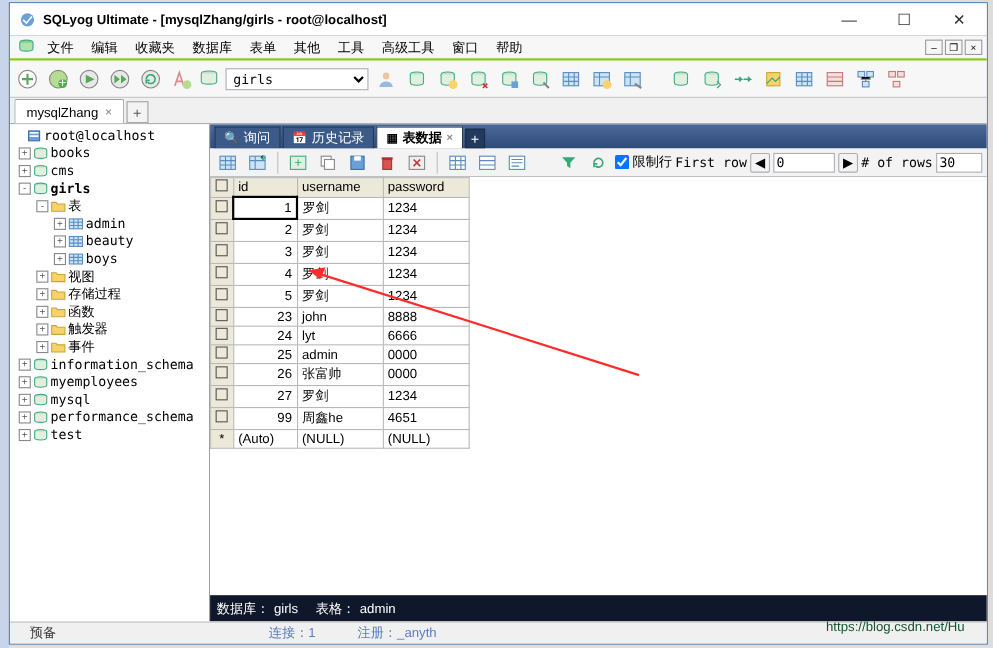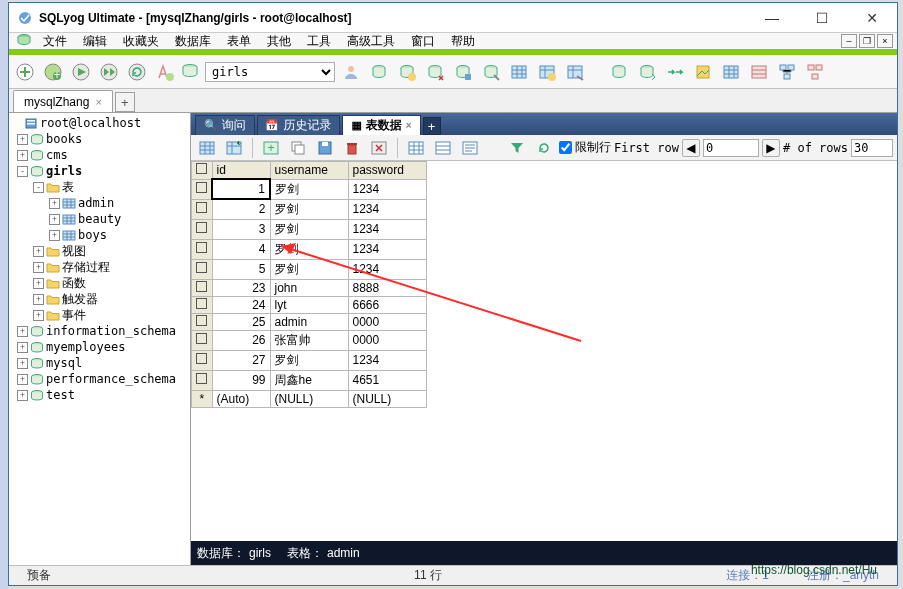--- a/index.html
+++ b/index.html
@@ -3,21 +3,21 @@
 <meta charset="utf-8">
 <style>
 * { box-sizing: border-box; margin: 0; padding: 0; font-family: "Microsoft YaHei", Tahoma, sans-serif; font-size: 12px; }
 body { background: #ddd; width: 903px; height: 589px; overflow: hidden; position: relative; }
 .window { position: absolute; left: 8px; top: 2px; width: 890px; height: 584px; background: #fff; border: 1px solid #3b6ea5; display: flex; flex-direction: column; }
 .titlebar { height: 30px; background: #fff; display: flex; align-items: center; padding: 0 8px; border-bottom: 1px solid #ccc; }
 .titlebar .icon { width: 16px; height: 16px; margin-right: 6px; }
 .titlebar .title { flex: 1; font-size: 12px; color: #000; font-weight: bold; }
 .winbtns { display: flex; gap: 16px; }
 .winbtns span { width: 34px; text-align: center; font-size: 14px; color: #333; cursor: pointer; }
-.menubar { height: 22px; display: flex; align-items: center; padding: 0 4px; gap: 0; background: #f7f7f7; border-bottom: 6px solid #84cc16; position: relative; }
+.menubar { height: 22px; display: flex; align-items: center; padding: 0 4px; gap: 0; background: #f7f7f7; border-bottom: 2px solid #84cc16; position: relative; }
 .menubar .mglyph { width: 22px; text-align: center; color: #5a9; font-size: 14px; }
 .menubar .mitem { padding: 2px 8px; cursor: pointer; }
 .menubar .mdi { position: absolute; right: 4px; display: flex; gap: 2px; }
 .menubar .mdi span { width: 16px; height: 14px; border: 1px solid #999; font-size: 9px; text-align: center; line-height: 12px; cursor: pointer; }
 .toolbar { height: 34px; background: #f7f7f7; display: flex; align-items: center; padding: 0 4px; gap: 4px; border-bottom: 1px solid #c0c0c0; }
 .tbtn { width: 24px; height: 24px; display: inline-flex; align-items: center; justify-content: center; border-radius: 2px; cursor: pointer; }
 .dbicon { width: 20px; height: 18px; }
 .dbsel { width: 130px; height: 20px; border: 1px solid #abadb3; font-family: monospace; font-size: 12px; padding: 0 2px; background: #fff; }
 .tabstrip { height: 24px; background: #f0f0f0; display: flex; align-items: flex-end; padding: 0 4px; border-bottom: 1px solid #a0a0a0; }
 .tab { height: 22px; background: #fff; border: 1px solid #a0a0a0; border-bottom: none; border-radius: 2px 2px 0 0; padding: 0 10px; display: flex; align-items: center; gap: 6px; margin-right: 2px; cursor: pointer; }
@@ -659,19 +659,18 @@
         <span style="width:8px"></span>
         <span>表格：</span>
         <span>admin</span>
       </div>
 
     </div>
   </div>
 
   <div class="statusbar">
     <span style="width:160px">预备</span>
-    <span class="c">11 行</span>
     <span class="r" style="width:100px">连接：1</span>
     <span class="r" style="width:110px">注册：_anyth</span>
   </div>
 
   <div class="watermark">https://blog.csdn.net/Hu</div>
 </div>
 
 </body></html>

